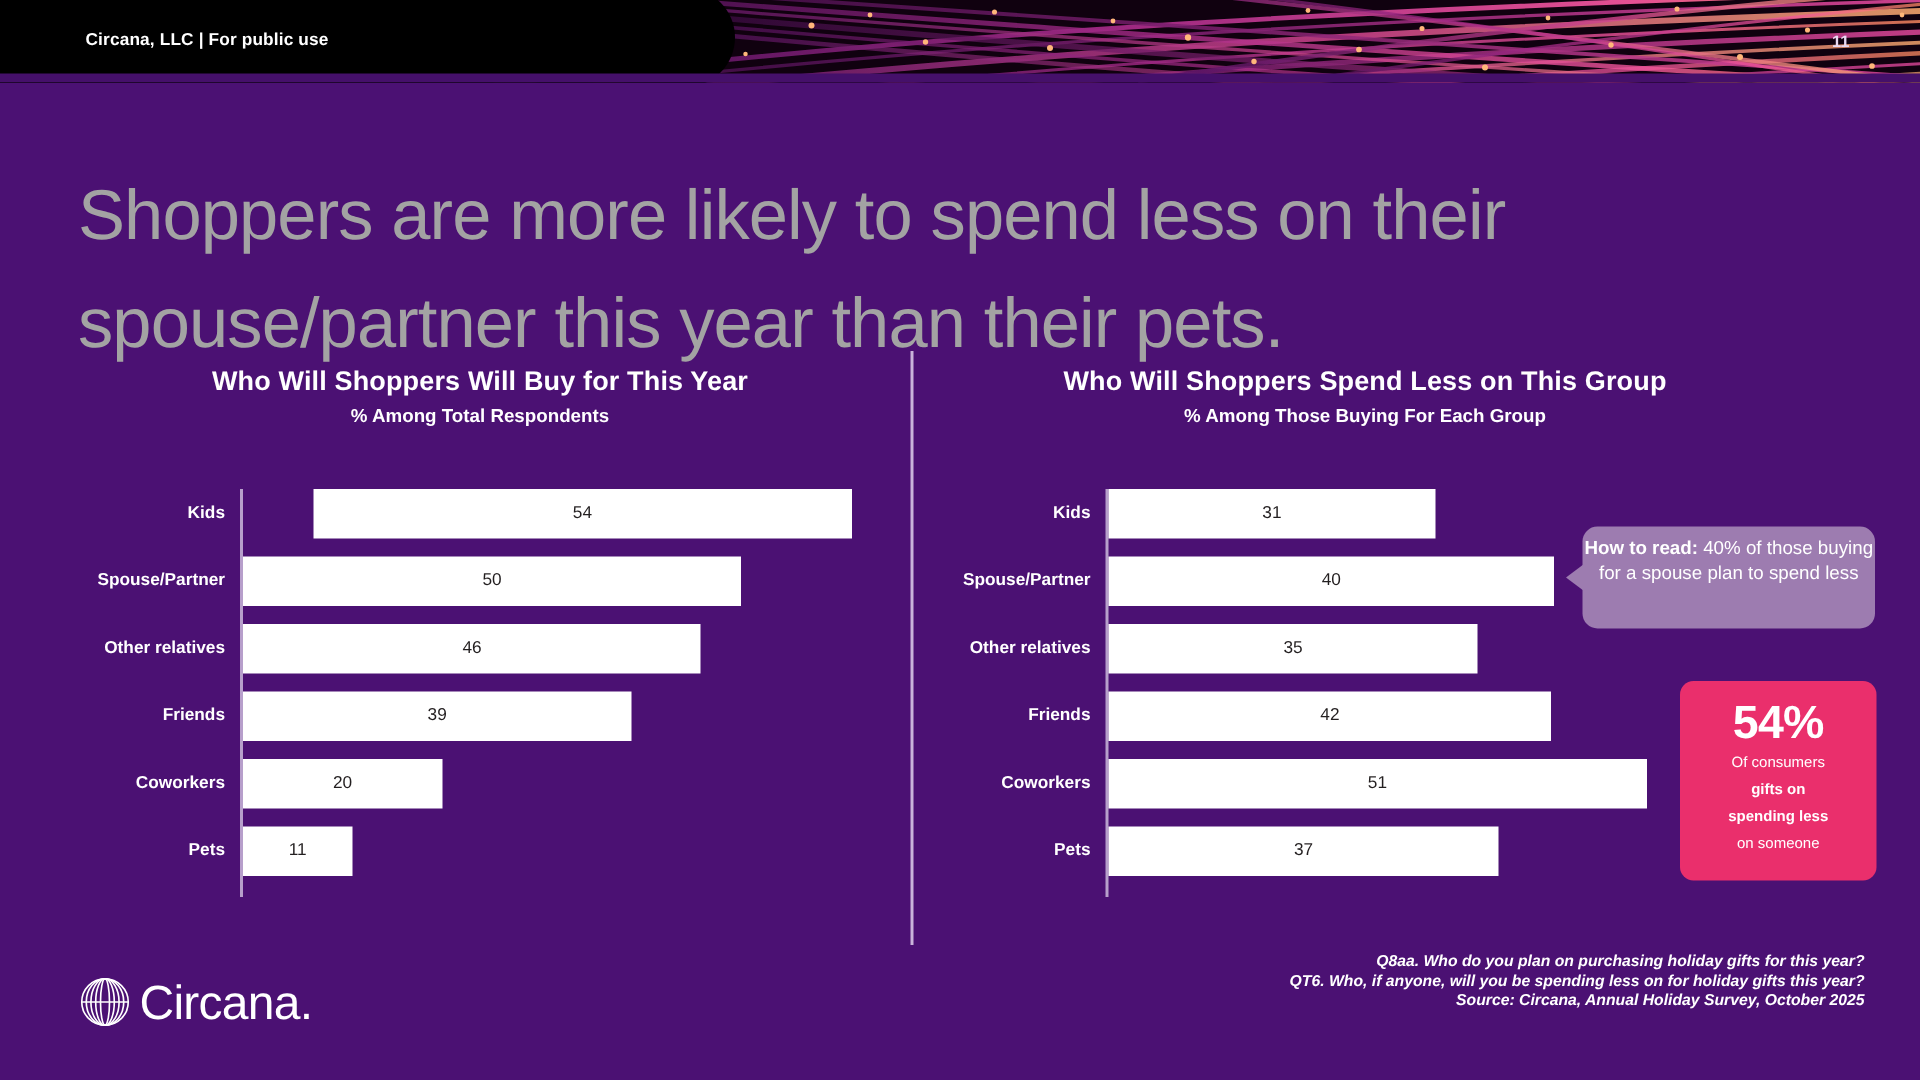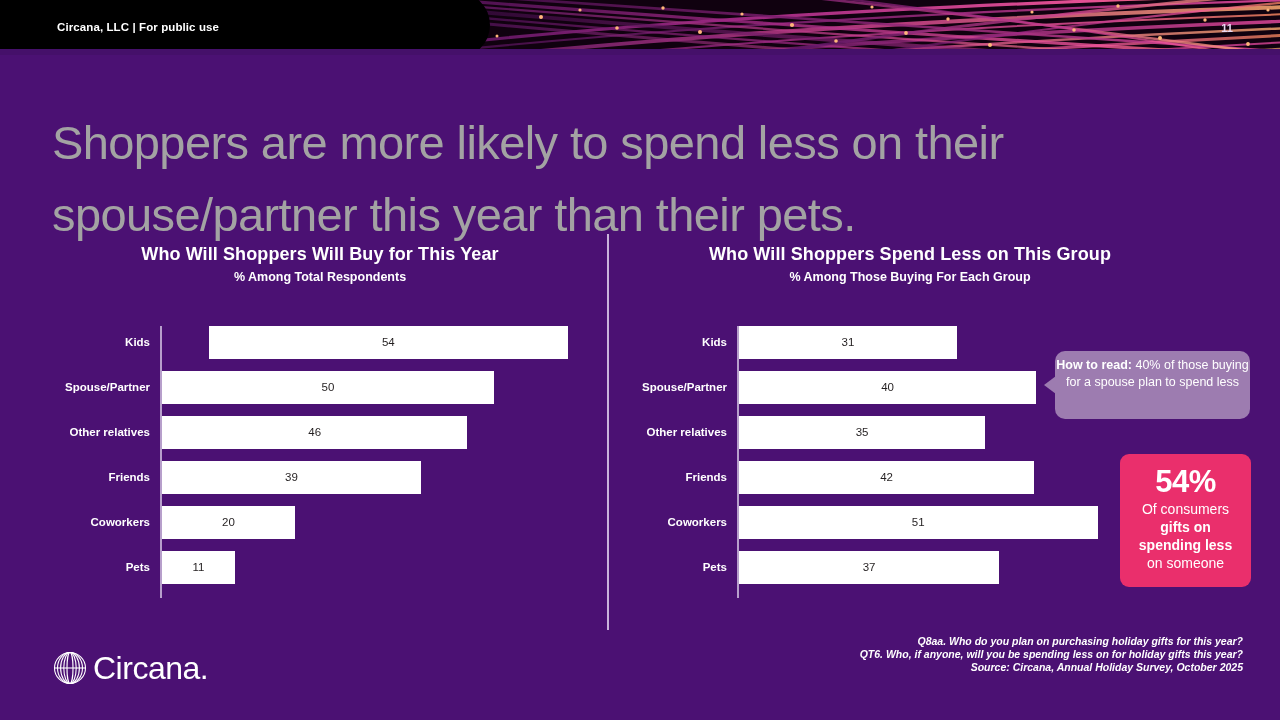--- a/index.html
+++ b/index.html
@@ -197,21 +197,21 @@
     box-sizing: border-box;
     padding-top: 10px;
   }
   .stat-num {
     font-size: 31px;
     font-weight: bold;
     line-height: 36px;
     letter-spacing: -0.5px;
   }
   .stat-line {
-    font-size: 14px;
+    font-size: 10px;
     line-height: 18px;
     text-align: center;
   }
   .stat-line.bold { font-weight: bold; }
 
   
   .footnotes {
     position: absolute;
     right: 37px;
     bottom: 46px;

